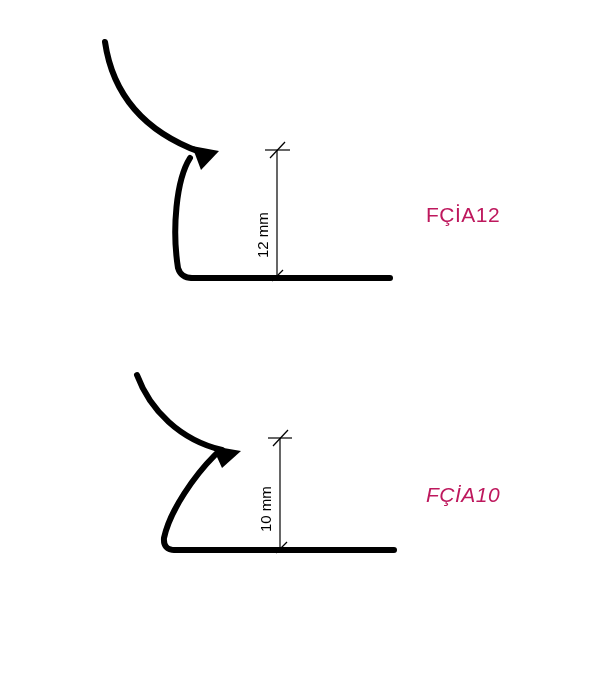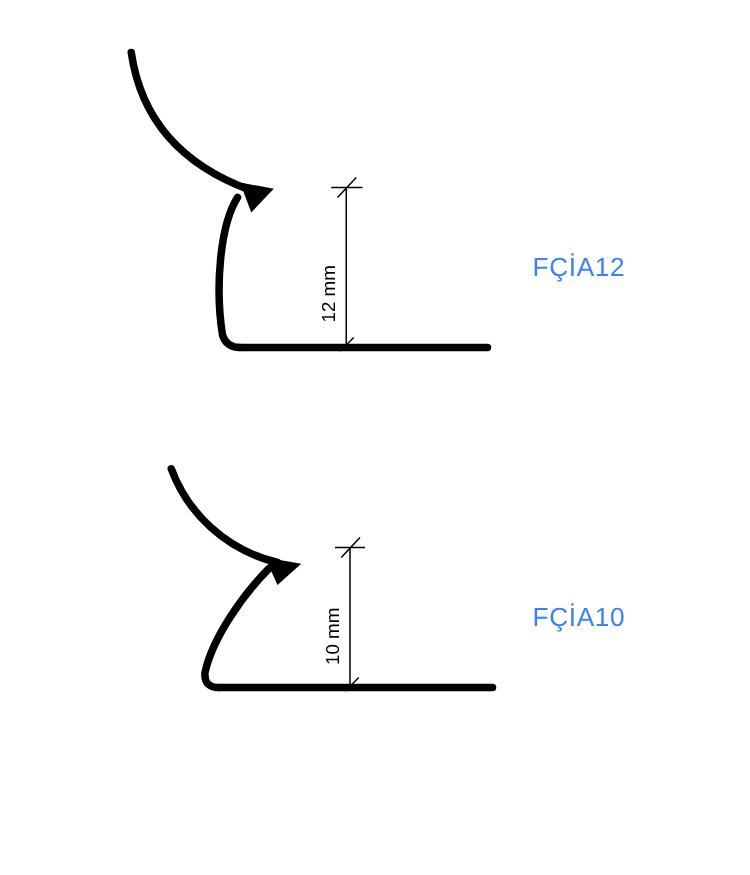--- a/index.html
+++ b/index.html
@@ -1,21 +1,21 @@
 <!DOCTYPE html>
 <html><head>
   <meta charset="utf-8">
   <style>
     html, body { margin: 0; padding: 0; background: #ffffff; }
     body { width: 600px; height: 700px; position: relative; overflow: hidden; }
     svg { position: absolute; left: 0; top: 0; }
     .profile { fill: none; stroke: #000; stroke-width: 6; stroke-linecap: round; stroke-linejoin: round; }
     .dim { fill: none; stroke: #000; stroke-width: 1.2; }
     .dim-label { font-family: "Liberation Sans", sans-serif; font-size: 15px; fill: #000; }
-    .code-label { position: absolute; font-family: "Liberation Sans", sans-serif; font-size: 21px; color: #3b82f6; letter-spacing: 0.5px; }
+    .code-label { position: absolute; font-family: "Liberation Sans", sans-serif; font-size: 21px; color: #be185d; letter-spacing: 0.5px; }
   </style>
 </head>
 <body>
 
 <svg width="600" height="700" viewBox="0 0 600 700">
 
   <g>
     <path class="profile" d="M105,42 C112,90 140,130 200,152"></path>
     <path class="profile" d="M190,158 C176,180 172,230 178,268 Q181,278 192,278"></path>
     <path class="profile" d="M192,278 L390,278"></path>
@@ -38,13 +38,13 @@
   <g>
     <line class="dim" x1="280" y1="438" x2="280" y2="548"></line>
     <line class="dim" x1="268" y1="438" x2="292" y2="438"></line>
     <line class="dim" x1="273" y1="446" x2="288" y2="430"></line>
     <line class="dim" x1="276" y1="553" x2="287" y2="542"></line>
     <text class="dim-label" transform="translate(271,532) rotate(-90)">10 mm</text>
   </g>
 </svg>
 
 <div class="code-label" style="left:426px; top:203px;">FÇİA12</div>
-<div class="code-label" style="left:426px; top:483px;">FÇİA10</div>
+<div class="code-label" style="left:426px; top:483px;font-style:italic;">FÇİA10</div>
 
 </body></html>

